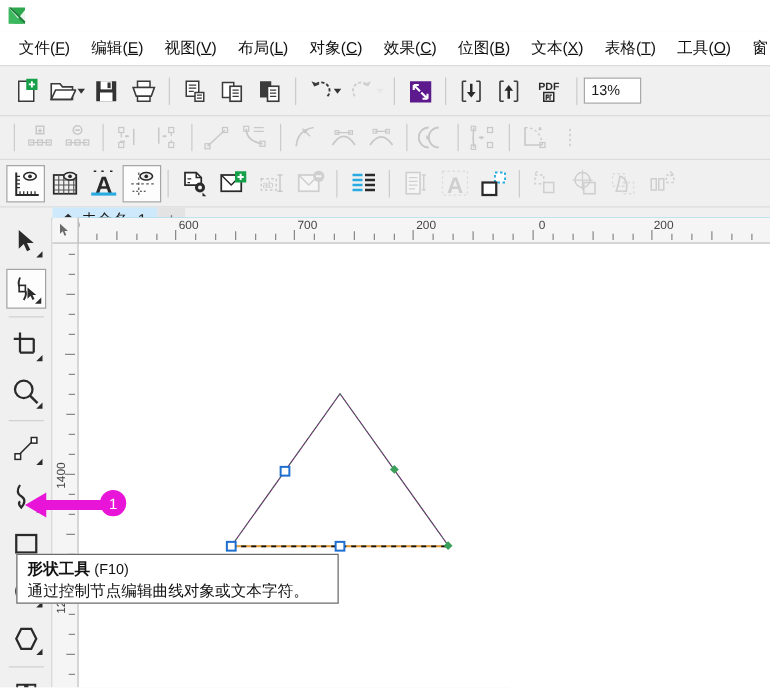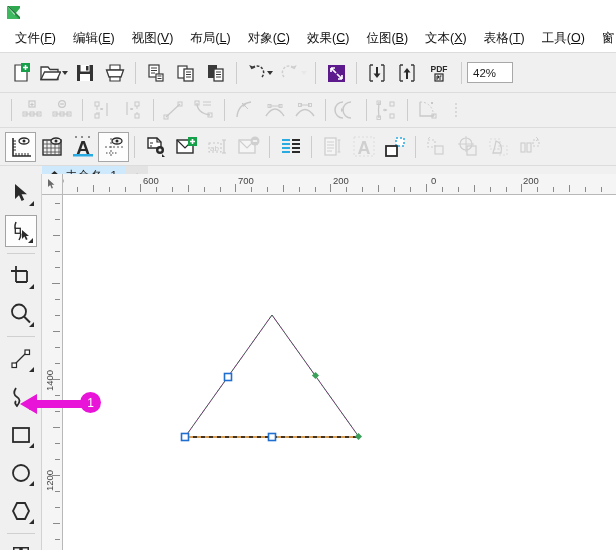--- a/index.html
+++ b/index.html
@@ -251,21 +251,21 @@
       <svg width="26" height="22" viewBox="0 0 26 22">
         <text x="13" y="10" font-size="8.5" font-family="Liberation Sans, sans-serif" font-weight="bold" fill="#2a2a2a" text-anchor="middle">PDF</text>
         <rect x="9" y="12" width="8" height="7" fill="none" stroke="#2a2a2a" stroke-width="1.2"></rect>
         <path d="M11 18 v-4 h1.5 v2 h-1.5 M14 18 v-4 h1.5" stroke="#2a2a2a" stroke-width="1" fill="none"></path>
       </svg>
     </div>
 
     <div class="tb-sep"></div>
 
     <div class="zoombox">
-      <span>42%</span>
+      <span>13%</span>
     </div>
   </div>
 
   <div class="propbar">
 
     <div class="tb-sep"></div>
 
     <div class="pb-btn dim">
       <svg width="22" height="22" viewBox="0 0 22 22">
         <rect x="8" y="2" width="6" height="6" fill="none" stroke="#8a8a8a" stroke-width="1.2"></rect>
@@ -765,20 +765,27 @@
 
         <rect x="161.5" y="178.5" width="7" height="7" fill="#ffffff" stroke="#1f6fd0" stroke-width="1.6"></rect>
         <rect x="205.5" y="238.5" width="7" height="7" fill="#ffffff" stroke="#1f6fd0" stroke-width="1.6"></rect>
         <rect x="118.5" y="238.5" width="7" height="7" fill="#ffffff" stroke="#1f6fd0" stroke-width="1.6"></rect>
 
         <rect x="250" y="178" width="5" height="5" fill="#3aa05a" transform="rotate(45 252.5 180.5)"></rect>
         <rect x="293" y="239" width="5" height="5" fill="#3aa05a" transform="rotate(45 295.5 241.5)"></rect>
       </svg>
     </div>
 
+    <div class="tooltip">
+      <div class="tt-title">
+        <span>形状工具</span>
+        <span class="key">(F10)</span>
+      </div>
+      <div class="tt-body">通过控制节点编辑曲线对象或文本字符。</div>
+    </div>
 
     <span class="anno-arrow">
       <svg width="66" height="22" viewBox="0 0 66 22">
         <path d="M0 11 L17 1 L17 7 L66 7 L66 15 L17 15 L17 21 Z" fill="#e815d8"></path>
       </svg>
     </span>
     <div class="anno-badge">
       <span>1</span>
     </div>
 

